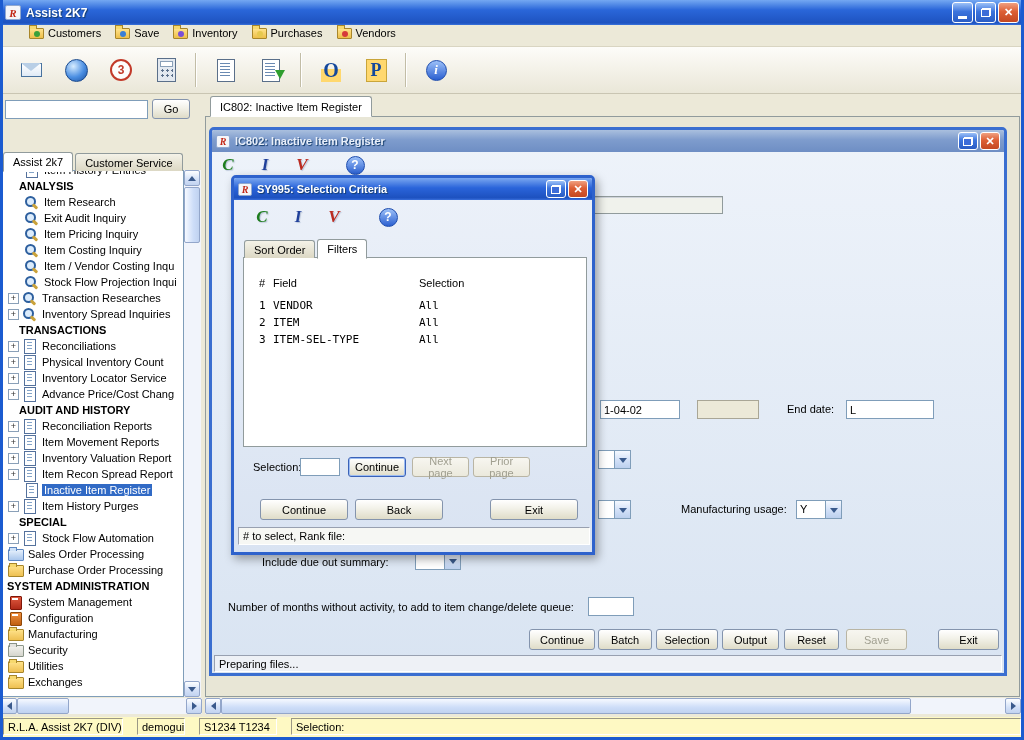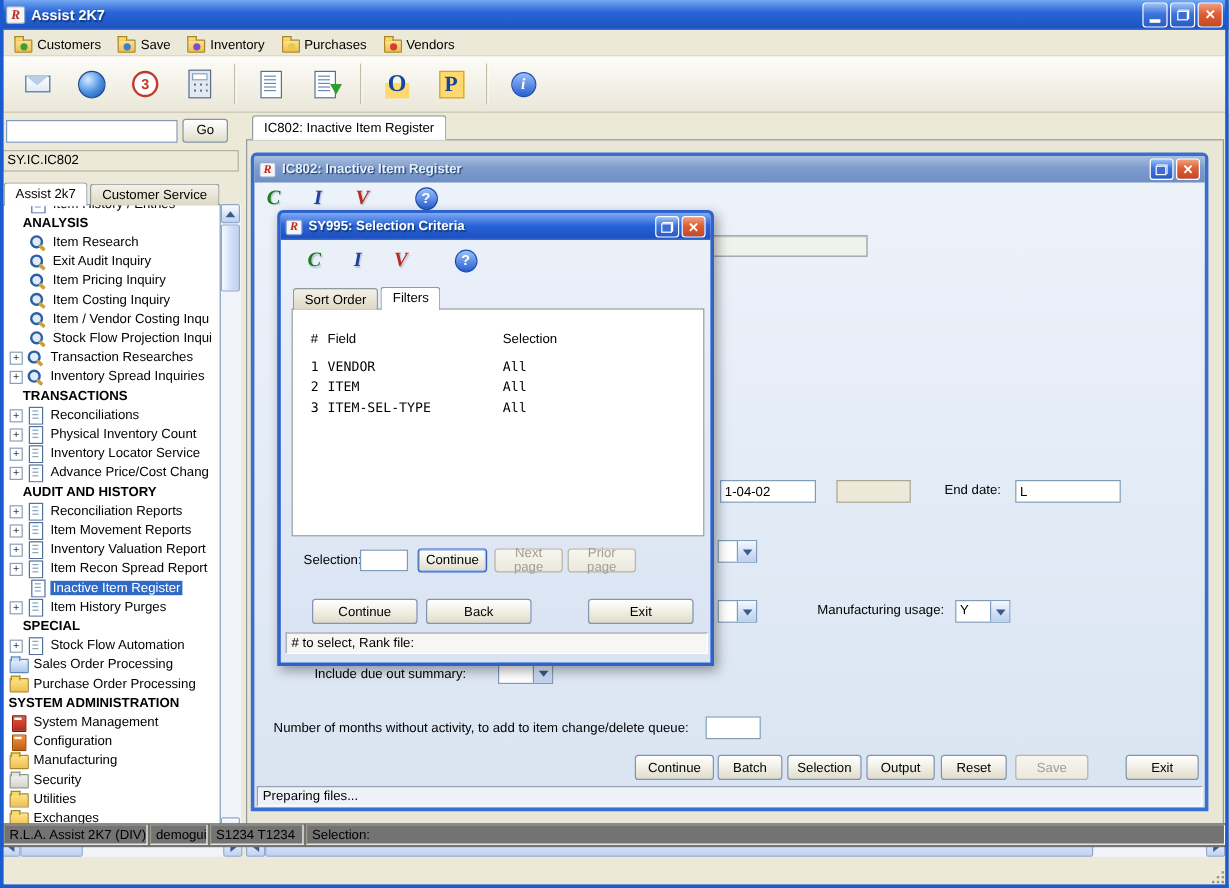--- a/index.html
+++ b/index.html
@@ -19,21 +19,21 @@
  background:linear-gradient(#9cc1f7,#3c74dd 45%,#2a5cc4);display:flex;align-items:center;justify-content:center}
 .wbtn.close{background:linear-gradient(#f0a080,#dd5f35 45%,#c44822)}
 .wbtn.small{width:20px;height:18px}
 .sh-min{width:9px;height:3px;background:#fff;margin-top:9px}
 .sh-rest{position:relative;width:10px;height:9px}
 .sh-rest::before{content:"";position:absolute;right:0;top:0;width:7px;height:6px;border:1px solid #fff}
 .sh-rest::after{content:"";position:absolute;left:0;bottom:0;width:7px;height:6px;border:1px solid #fff;background:#3c6cd8}
 
 
 .menubar{position:absolute;left:0;top:25px;width:100%;height:22px;background:#ece9d8;border-bottom:1px solid #d9d5c2;
- display:flex;align-items:flex-end;padding-left:7px}
+ display:flex;align-items:flex-start;padding-left:24px}
 .menu-item{display:flex;align-items:center;gap:4px;padding:2px 9px 2px 5px;cursor:default}
 .mfolder{position:relative;width:15px;height:11px;background:linear-gradient(#ffe289,#edbf4a);border:1px solid #a8862a;border-radius:1px;flex:none}
 .mfolder::before{content:"";position:absolute;left:-1px;top:-4px;width:6px;height:3px;background:#f7d96e;border:1px solid #a8862a;border-bottom:none}
 .mfolder::after{content:"";position:absolute;left:4px;top:2px;width:6px;height:6px;border-radius:50%;background:var(--dot,#e7c84e)}
 
 
 .toolbar{position:absolute;left:0;top:47px;width:100%;height:47px;border-bottom:1px solid #c9c5b2;
  background:linear-gradient(#fdfcf9,#eae7d8);display:flex;align-items:center;padding-left:14px}
 .tgroup{display:flex;align-items:center;gap:11px}
 .tsep{width:2px;height:34px;margin:0 12px;border-left:1px solid #c2bda6;border-right:1px solid #fff}
@@ -173,21 +173,21 @@
 .selrow button:nth-of-type(2){left:178px;width:57px}
 .selrow button:nth-of-type(3){left:239px;width:57px}
 .dlgbtns{position:absolute;left:0;top:321px;width:100%;height:21px}
 .dlgbtns button{position:absolute;top:0;width:88px;height:21px}
 .dlgbtns button:nth-of-type(1){left:26px}
 .dlgbtns button:nth-of-type(2){left:121px}
 .dlgbtns button:nth-of-type(3){left:256px}
 .dstatus{position:absolute;left:4px;top:349px;width:352px;height:18px;background:#f6f7f4;border:1px solid;border-color:#98a0b0 #fff #fff #98a0b0;padding:2px 4px}
 
 
-.statusbar{position:absolute;left:1px;top:686px;width:1022px;height:20px;background:#737373;display:flex;gap:2px;padding:1px 2px;z-index:55}
+.statusbar{position:absolute;left:1px;top:717px;width:1022px;height:20px;background:#fef9c3;display:flex;gap:14px;padding:1px 2px;z-index:55}
 .seg{height:17px;border:1px solid;border-color:#9b9885 #fff #fff #9b9885;padding:2px 4px 0;overflow:hidden;white-space:nowrap}
 .statusbar span.seg:nth-of-type(1){width:120px}
 .statusbar span.seg:nth-of-type(2){width:48px}
 .statusbar span.seg:nth-of-type(3){width:78px}
 .statusbar span.seg:nth-of-type(4){flex:1}
 .grip{position:relative;width:16px;height:17px}
 .grip::before{content:"";position:absolute;right:2px;bottom:2px;width:2px;height:2px;background:#98948a;
  box-shadow:-4px 0 #98948a,0 -4px #98948a,-8px 0 #98948a,-4px -4px #98948a,0 -8px #98948a}
 </style>
 </head>
@@ -273,21 +273,20 @@
     <span class="tsep"></span>
     <span class="tgroup">
         <div class="tbtn tb-info">
           <span class="glyph">i</span>
         </div>
       </span>
   </div>
 
   <input class="tinput" style="left: 5px; top: 100px; width: 143px; height: 19px;">
   <button class="btn" style="position:absolute;left:152px;top:99px;width:38px;height:20px;min-width:0">Go</button>
-  <div class="codebox">SY.IC.IC802</div>
 
   <div class="sidetabs">
 
   <div class="tab active">
         <span>Assist 2k7</span>
       </div>
       <div class="tab">
         <span>Customer Service</span>
       </div>
     </div>

